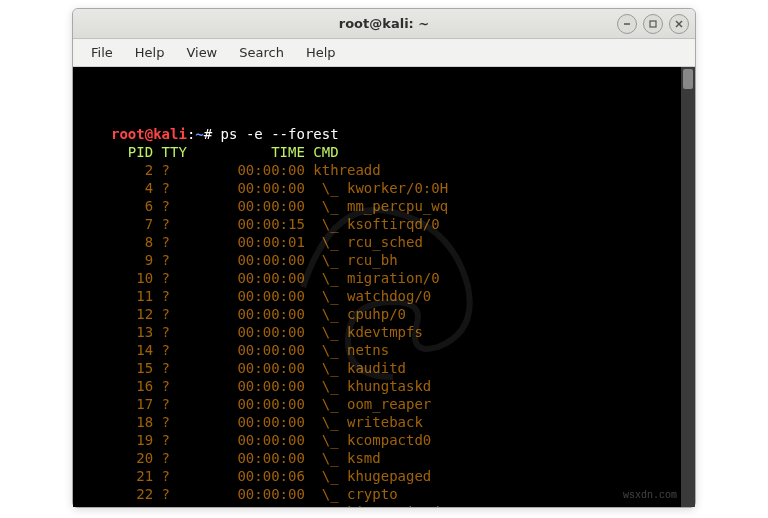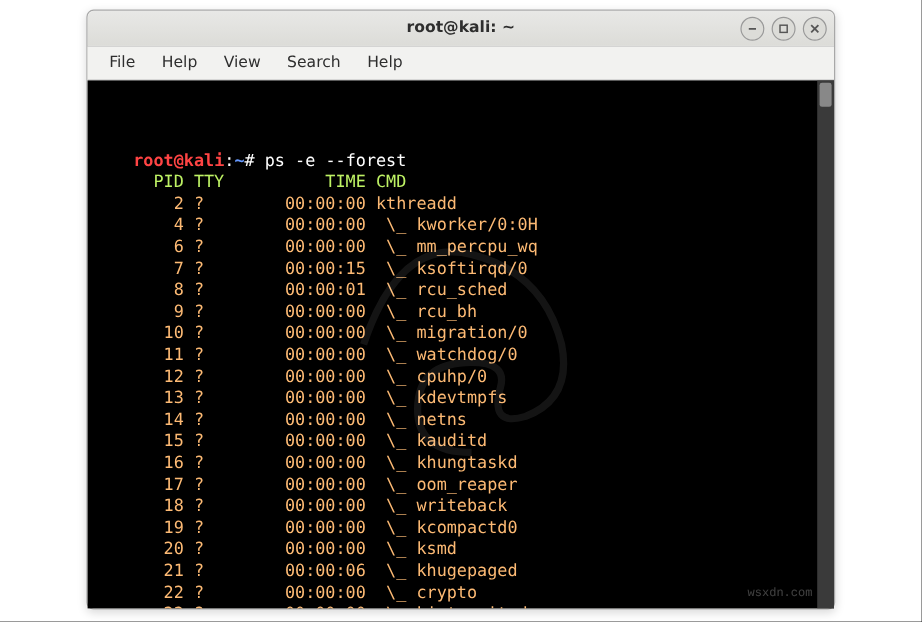--- a/index.html
+++ b/index.html
@@ -102,21 +102,21 @@
       right: 2px;
       height: 20px;
       background: #888;
       border-radius: 2px;
     }
     .prompt-user { color: #ff4444; font-weight: bold; }
     .prompt-host { color: #ff4444; font-weight: bold; }
     .prompt-path { color: #6699ff; font-weight: bold; }
     .prompt-cmd { color: #fff; }
     .header-line { color: #bef264; }
-    .process-line { color: #fdba74; }
+    .process-line { color: #a16207; }
     .bg-logo {
       position: absolute;
       top: 50%;
       left: 50%;
       transform: translate(-50%, -50%);
       width: 300px;
       height: 300px;
       opacity: 0.08;
       pointer-events: none;
     }

